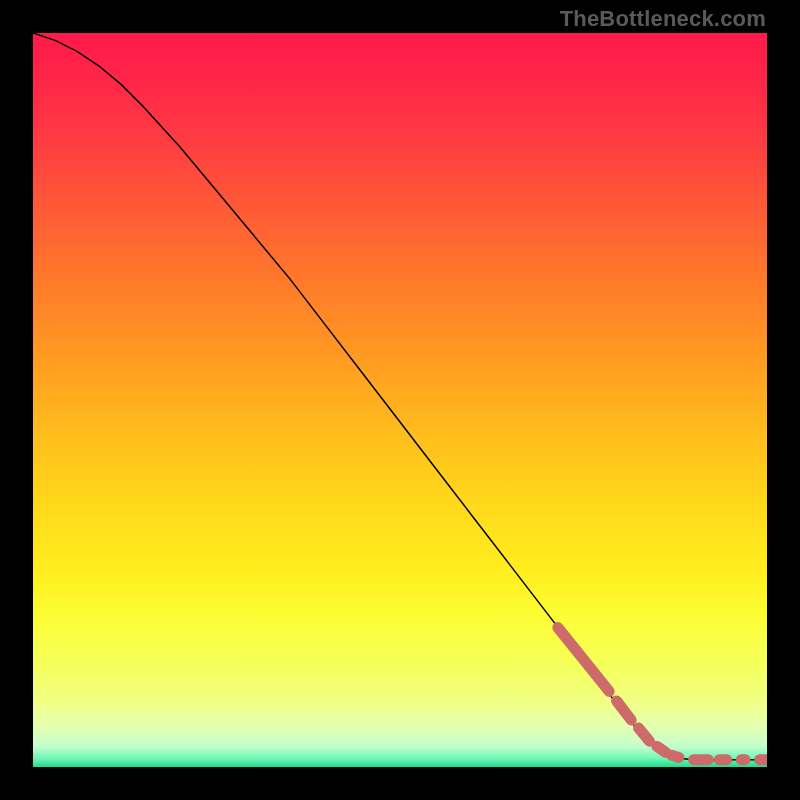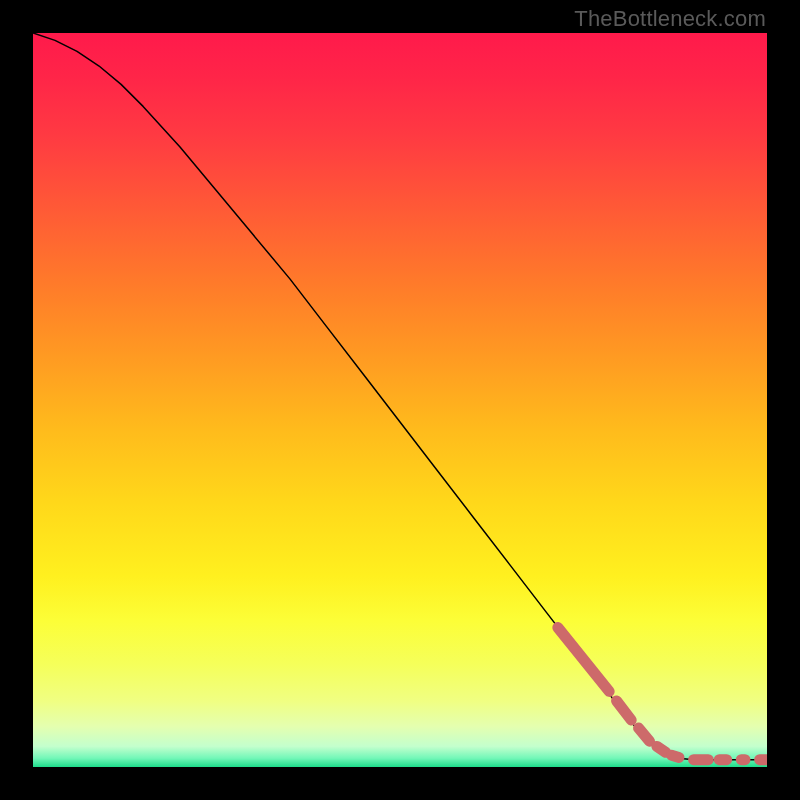--- a/index.html
+++ b/index.html
@@ -22,21 +22,21 @@
     top: 33px;
     width: 734px;
     height: 734px;
   }
   .watermark {
     position: absolute;
     top: 6px;
     right: 34px;
     font-family: Arial, Helvetica, sans-serif;
     font-size: 22px;
-    font-weight: 400;
+    font-weight: 700;
     color: #5a5a5a;
     letter-spacing: 0.2px;
   }
 </style>
 </head>
 <body>
 
 <div class="stage">
   <svg class="plot" viewBox="0 0 734 734" preserveAspectRatio="none">
     <defs>

